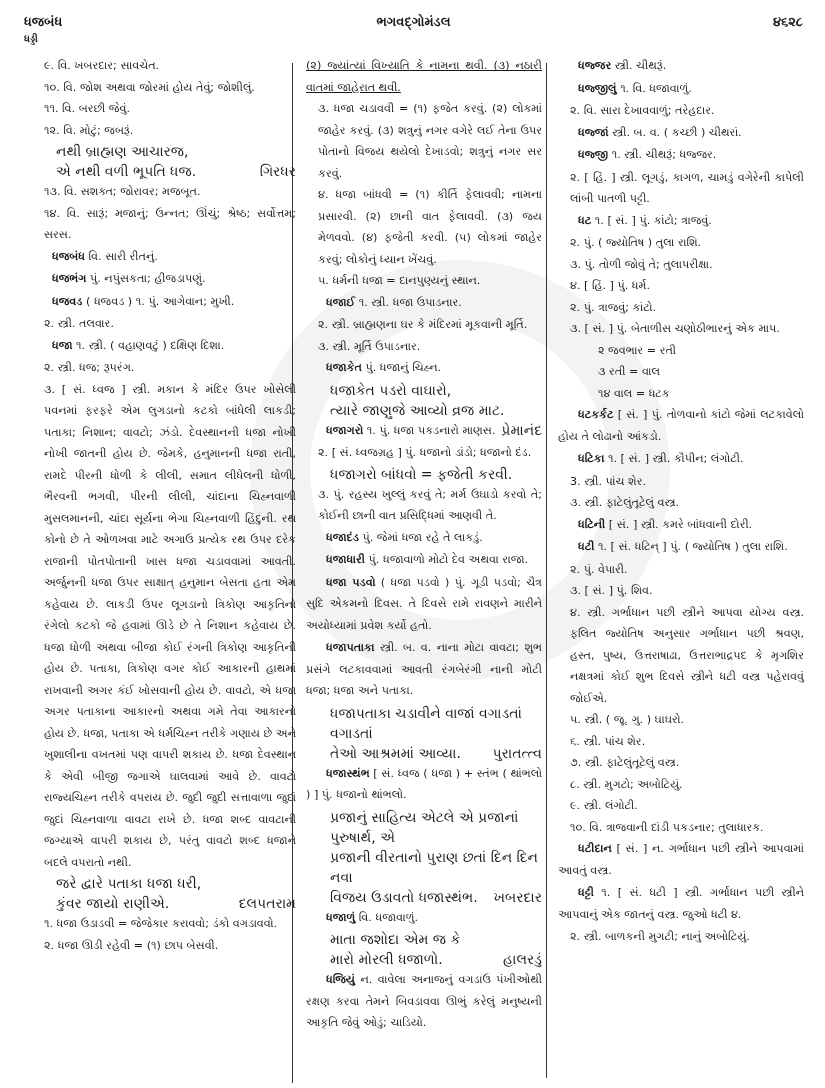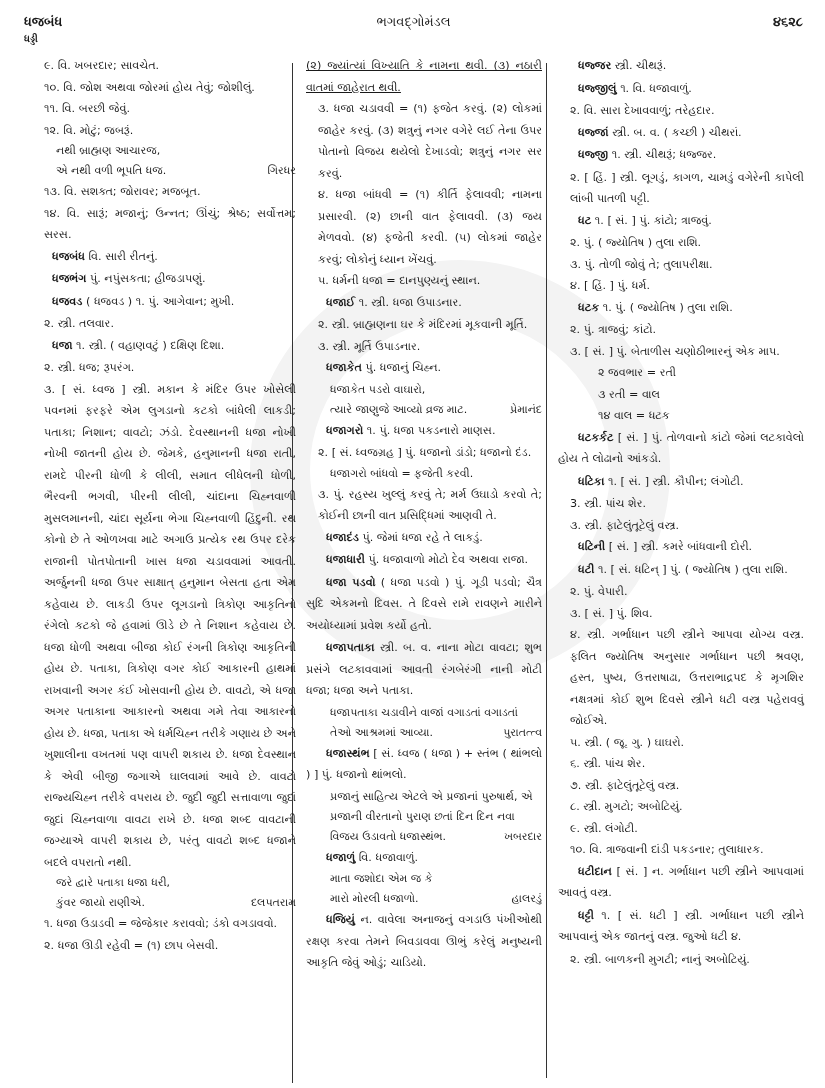--- a/index.html
+++ b/index.html
@@ -9,36 +9,36 @@
   }
   .watermark {
     position: absolute; left: 250px; top: 260px; width: 420px; height: 420px;
     border-radius: 50%; border: 60px solid #f3f3f3; box-sizing: border-box; z-index: 0;
   }
   .header {
     position: absolute; top: 12px; left: 24px; right: 22px; height: 20px;
     display: flex; justify-content: space-between; align-items: center;
     font-weight: bold; font-size: 13px; z-index: 1;
   }
-  .header .center { position: absolute; left: 50%; transform: translateX(-50%); font-weight: normal; }
+  .header .center { position: absolute; left: 50%; transform: translateX(-50%); font-weight: bold; }
   .guide { position: absolute; top: 33px; left: 24px; font-weight: bold; font-size: 10px; z-index: 1; }
   .col {
     position: absolute; top: 55px; font-size: 11.2px; line-height: 21.5px; z-index: 1;
   }
   .col1 { left: 32px; width: 264px; }
   .col2 { left: 306px; width: 236px; }
   .col3 { left: 558px; width: 246px; }
   .rule { position: absolute; top: 63px; width: 1px; background: #333; z-index: 1; }
   .rule1 { left: 292px; height: 1020px; }
   .rule2 { left: 546px; height: 1015px; }
   .entry { margin: 0 0 1px 0; text-align: justify; }
   .entry .hw { font-weight: bold; padding-left: 20px; }
   .sense { padding-left: 12px; text-align: justify; }
   .sense.noind { padding-left: 0; text-decoration: underline; }
-  .quote { padding-left: 24px; font-size: 11px; line-height: 20px; }
+  .quote { padding-left: 24px; font-size: 14px; line-height: 20px; }
   .quote .src { float: right; }
   .eq { padding-left: 40px; }
 </style>
 </head>
 <body>
 
 <div class="watermark"></div>
 
 <div class="header">
   <span>ધજબંધ</span>
@@ -119,21 +119,20 @@
     <div class="entry"><span class="hw">ધજ્જર</span> <span>સ્ત્રી. ચીથરૂં.</span></div>
     <div class="entry"><span class="hw">ધજ્જીલું</span> <span>૧. વિ. ધજાવાળું.</span></div>
     <div class="sense">૨. વિ. સારા દેખાવવાળું; તરેહદાર.</div>
     <div class="entry"><span class="hw">ધજ્જાં</span> <span>સ્ત્રી. બ. વ. ( કચ્છી ) ચીથરાં.</span></div>
     <div class="entry"><span class="hw">ધજ્જી</span> <span>૧. સ્ત્રી. ચીથરૂં; ધજ્જર.</span></div>
     <div class="sense">૨. [ હિં. ] સ્ત્રી. લૂગડું, કાગળ, ચામડું વગેરેની કાપેલી લાંબી પાતળી પટ્ટી.</div>
     <div class="entry"><span class="hw">ધટ</span> <span>૧. [ સં. ] પું. કાંટો; ત્રાજવું.</span></div>
     <div class="sense">૨. પું. ( જ્યોતિષ ) તુલા રાશિ.</div>
     <div class="sense">૩. પું. તોળી જોવું તે; તુલાપરીક્ષા.</div>
     <div class="sense">૪. [ હિં. ] પું. ધર્મ.</div>
-    <div class="entry"><span class="hw">ધટક</span> <span>૧. પું. ( જ્યોતિષ ) તુલા રાશિ.</span></div>
     <div class="sense">૨. પું. ત્રાજવું; કાંટો.</div>
     <div class="sense">૩. [ સં. ] પું. બેતાળીસ ચણોઠીભારનું એક માપ.</div>
     <div class="eq">
       <div>૨ જવભાર = રતી</div>
       <div>૩ રતી = વાલ</div>
       <div>૧૪ વાલ = ધટક</div>
     </div>
     <div class="entry"><span class="hw">ધટકર્કટ</span> <span>[ સં. ] પું. તોળવાનો કાંટો જેમાં લટકાવેલો હોય તે લોઢાનો આંકડો.</span></div>
     <div class="entry"><span class="hw">ધટિકા</span> <span>૧. [ સં. ] સ્ત્રી. કૌપીન; લંગોટી.</span></div>
     <div class="sense">3. સ્ત્રી. પાંચ શેર.</div>

